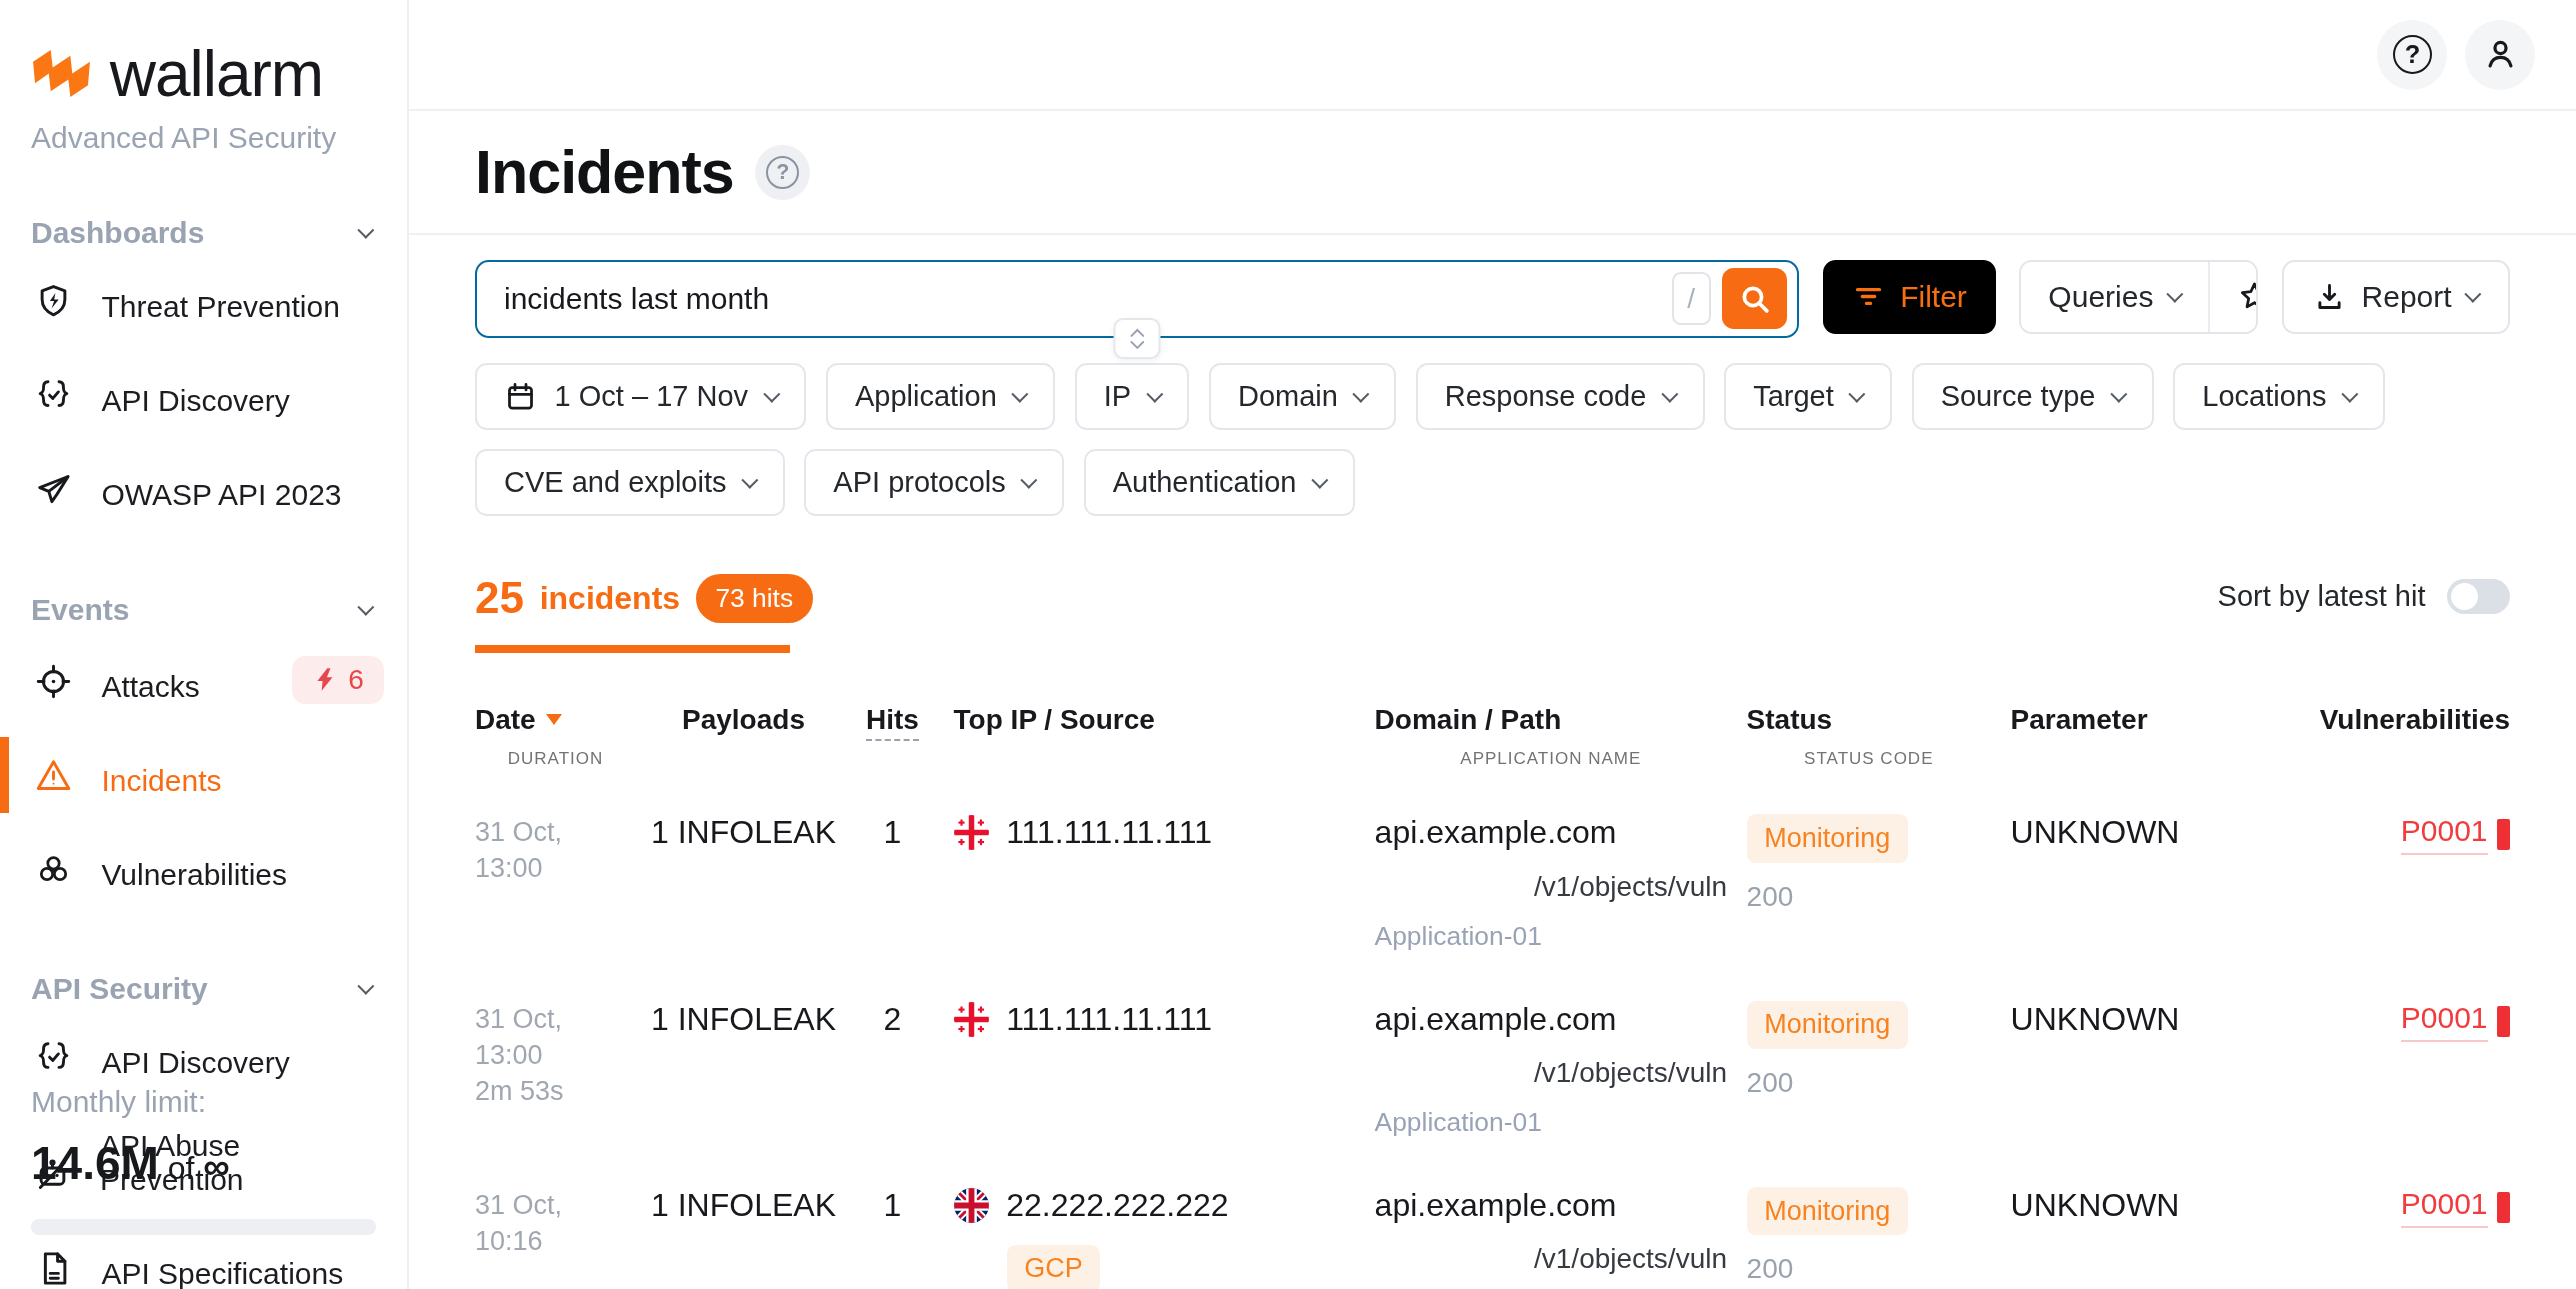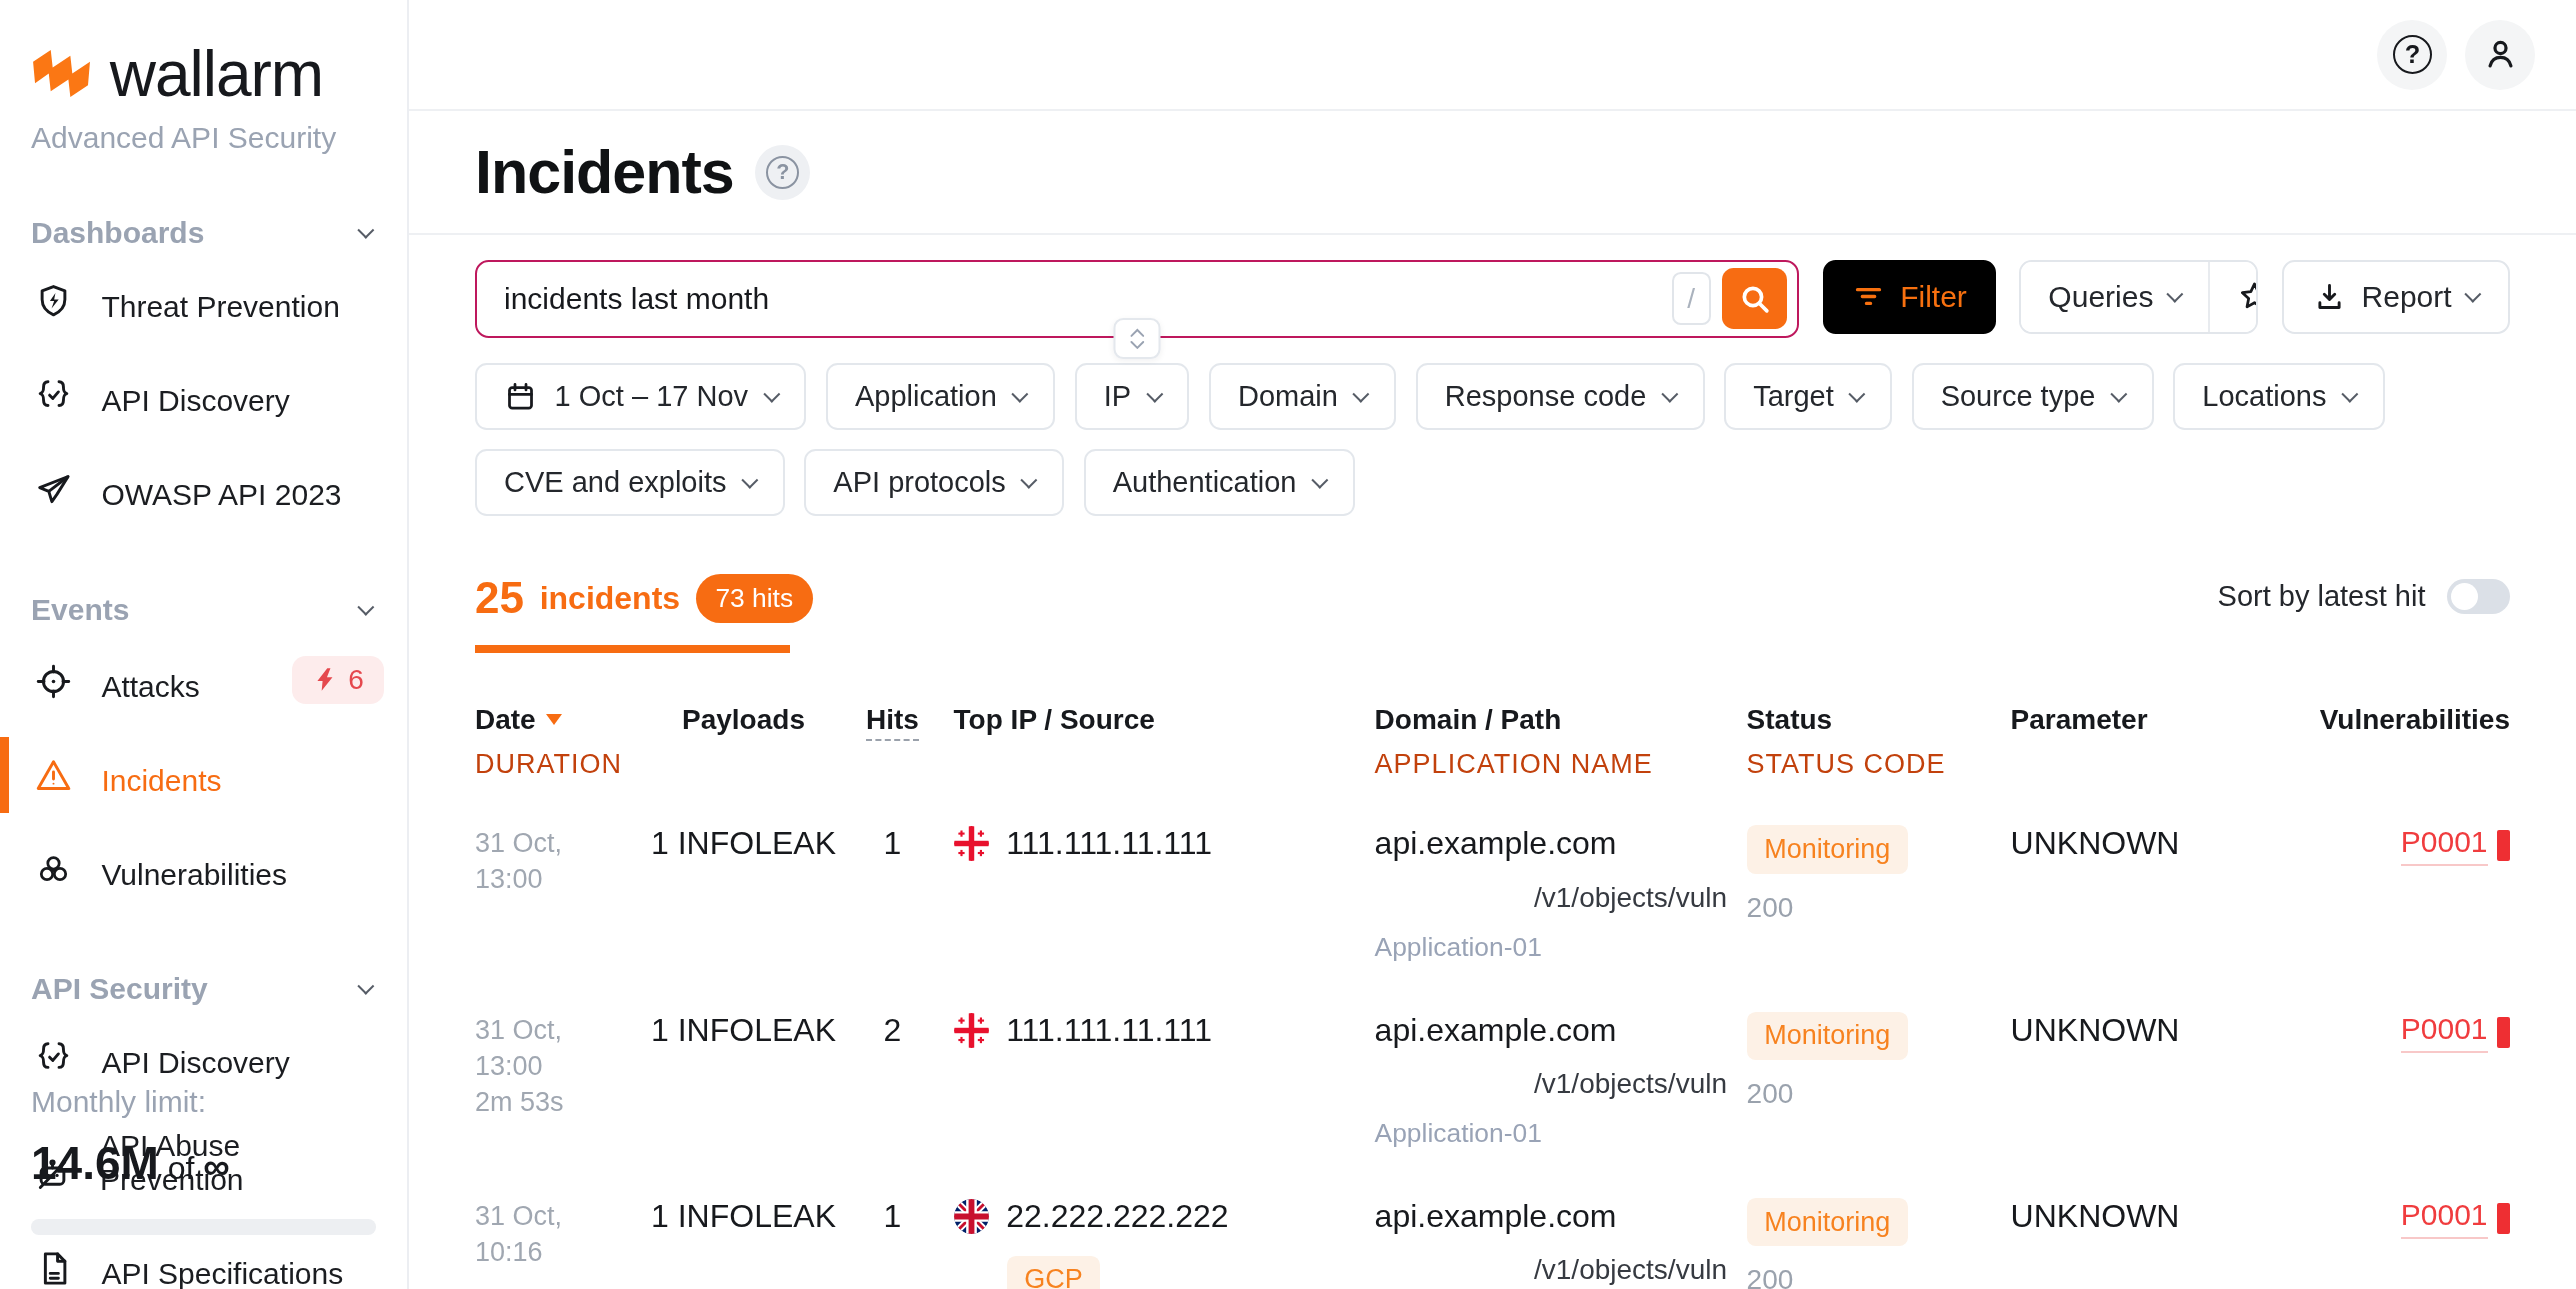--- a/index.html
+++ b/index.html
@@ -48,21 +48,21 @@
   .title-row { height:124px; min-height:124px; border-bottom:2px solid #eef0f3;
     display:flex; align-items:center; gap:21.5px; padding:0 66px; }
   .page-title { font-size:61px; font-weight:800; letter-spacing:-1px; color:#101214; }
   .help-circle { width:55px; height:55px; border-radius:50%; background:#eef0f3;
     display:flex; align-items:center; justify-content:center; cursor:pointer; }
   .help-circle .q2 { width:33px; height:33px; border:2.4px solid #8a93a1; border-radius:50%;
     display:flex; align-items:center; justify-content:center; font-size:21.5px; font-weight:700; color:#8a93a1; }
 
   .toolbar { display:flex; align-items:flex-start; gap:23.5px; padding:24.5px 66px 0 66px; }
   .search-wrap { position:relative; flex:0 0 1324px; }
-  .search-box { display:flex; align-items:center; height:78px; border:2px solid #be185d;
+  .search-box { display:flex; align-items:center; height:78px; border:2px solid #0369a1;
     border-radius:13.7px; padding:0 9.8px 0 27px; background:#fff; }
   .search-input { flex:1; border:none; outline:none; font-size:30px; color:#17191d;
     font-family:"Liberation Sans", sans-serif; background:transparent; }
   .slash-key { width:39px; height:53px; border:2px solid #e1e5ea; border-radius:8.8px;
     color:#aab2bd; font-size:28px; display:flex; align-items:center; justify-content:center; margin-right:11.7px; }
   .search-btn { width:65px; height:61px; border-radius:11.7px; background:#f76c12; border:none;
     display:flex; align-items:center; justify-content:center; cursor:pointer; }
   .search-btn svg { width:37px; height:37px; }
   .collapse-pill { position:absolute; left:50%; transform:translateX(-50%); bottom:-21.5px;
     width:47px; height:41px; background:#fff; border:2px solid #e4e8ed; border-radius:9.8px;
@@ -102,21 +102,21 @@
   .tab-underline { margin-top:21.5px; height:7.8px; background:#f76c12; width:315px; }
   .sort-row { display:flex; align-items:center; gap:21.5px; margin-top:5.9px; }
   .sort-label { font-size:29px; color:#24272c; }
   .toggle { width:63px; height:35px; border-radius:17.6px; background:#dbe0e7; position:relative; cursor:pointer; }
   .toggle .knob { position:absolute; left:3.9px; top:3.9px; width:27px; height:27px; border-radius:50%; background:#fff; }
 
   
   .table { padding:51px 66px 0 66px; }
   .tgrid { display:grid; grid-template-columns:161px 215px 83px 421px 372px 264px 323px 196px; }
   .thead .h-main { font-size:28px; font-weight:700; color:#17191d; }
-  .thead .h-sub { margin-top:13.7px; font-size:27px; color:#c2410c; letter-spacing:1px; }
+  .thead .h-sub { margin-top:13.7px; font-size:17px; color:#737373; letter-spacing:1px;text-align:center; }
   .h-date { color:#f76c12; display:flex; align-items:center; gap:9.8px; }
   .tri-down { width:0; height:0; border-left:8.8px solid transparent; border-right:8.8px solid transparent;
     border-top:11.7px solid #f76c12; }
   .h-hits { border-bottom:2.9px dashed #9aa1ab; padding-bottom:3.9px; }
   .c-center { text-align:center; justify-self:stretch; }
   .c-right { justify-self:end; text-align:right; }
   .pl { padding-left:19.6px; }
 
   .tbody { margin-top:45px; }
   .trow { margin-bottom:49px; }

